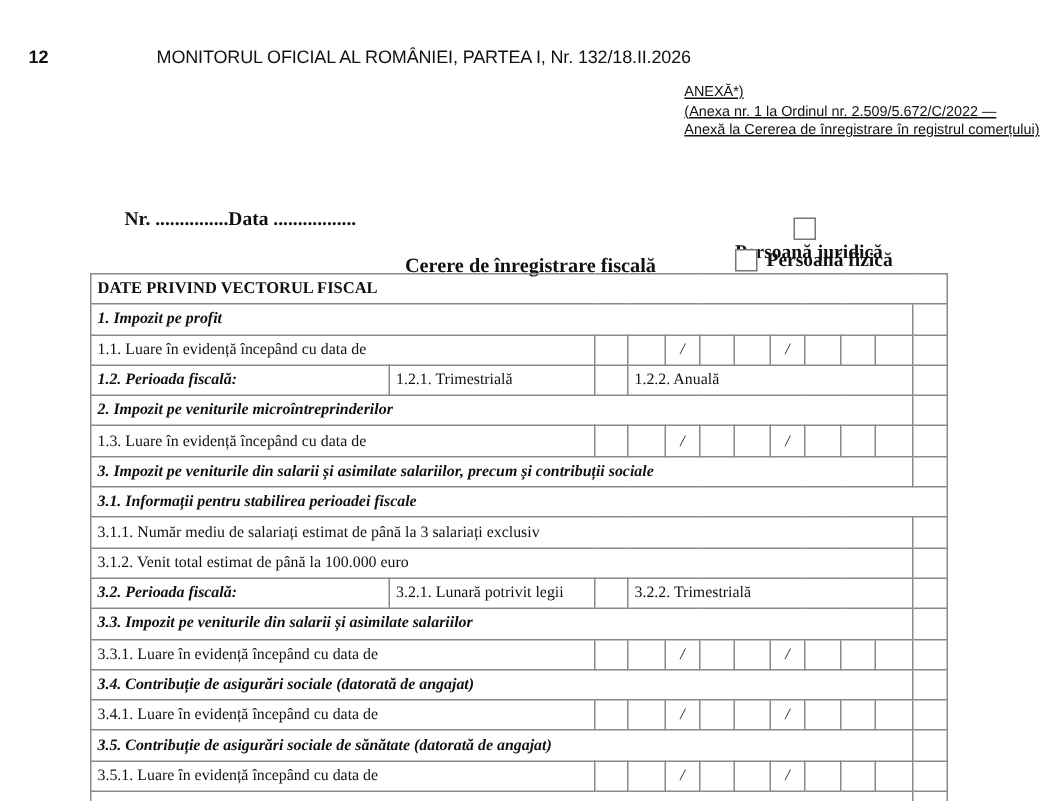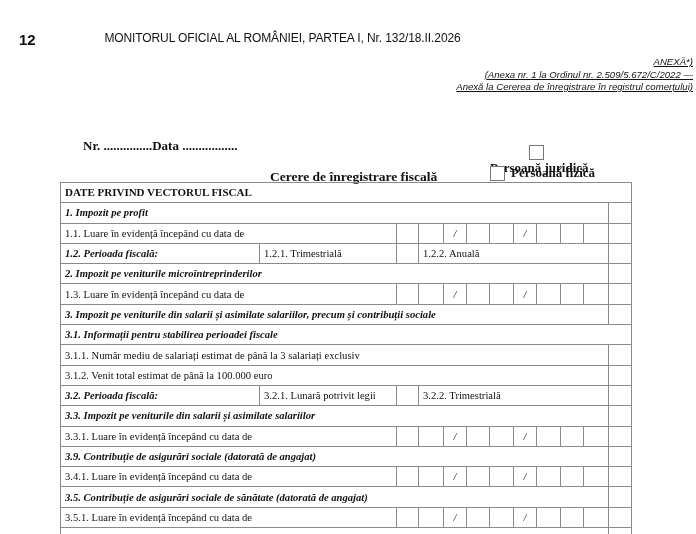--- a/index.html
+++ b/index.html
@@ -1,21 +1,21 @@
 <!DOCTYPE html>
 <html><head>
 <meta charset="utf-8">
 <style>
   html, body { margin: 0; padding: 0; background: #ffffff; }
   body { width: 696px; height: 534px; position: relative; overflow: hidden; color: #111; }
   .sans { font-family: "Liberation Sans", sans-serif; }
   .serif { font-family: "Liberation Serif", serif; }
-  #page-num { position: absolute; left: 19px; top: 31px; font-size: 15px; font-weight: bold; }
+  #page-num { position: absolute; left: 19px; top: 31px; font-size: 12px; font-weight: bold; }
   #running-head { position: absolute; left: 0; width: 555px; top: 31px; text-align: center; font-size: 12px; letter-spacing: -0.1px; padding-left: 10px; box-sizing: border-box; }
-  #annex { position: absolute; right: 3px; top: 56px; text-align: right; font-size: 9.6px; font-style: italic; line-height: 12.5px; }
+  #annex { position: absolute; right: 3px; top: 56px; text-align: left; font-size: 9.6px; line-height: 12.5px; }
   #annex div { text-decoration: underline; }
   #form-title { position: absolute; left: 270px; top: 123px; font-size: 13.5px; font-weight: bold; margin-top: 46px; }
   #nr-data { position: absolute; left: 83px; top: 138px; font-size: 13px; font-weight: bold; }
   #nr-data span + span { }
   .person { position: absolute; left: 490px; font-size: 13px; font-weight: bold; display: flex; align-items: center; }
   .person .cb { width: 15px; height: 15px; border: 1px solid #777; margin-right: 6px; box-sizing: border-box; background: #fff; }
   #p-jur { top: 145px; flex-direction: column; }
   #p-fiz { top: 165px; }
   #vector { position: absolute; left: 60px; top: 182px; width: 571px; }
   table { border-collapse: collapse; table-layout: fixed; width: 571px; }
@@ -146,21 +146,21 @@
     <td class="dc">/</td>
     <td class="dc"></td>
     <td class="dc"></td>
     <td class="dc">/</td>
     <td class="dc"></td>
     <td class="dc"></td>
     <td class="dc"></td>
     <td></td>
   </tr>
   <tr class="thick-top">
-    <td colspan="11" class="bi">3.9. Contribuție de asigurări sociale (datorată de angajat)</td>
+    <td colspan="11" class="bi">3.4. Contribuție de asigurări sociale (datorată de angajat)</td>
     <td></td>
   </tr>
   <tr>
     <td colspan="2">3.4.1. Luare în evidență începând cu data de</td>
     <td class="dc"></td>
     <td class="dc"></td>
     <td class="dc">/</td>
     <td class="dc"></td>
     <td class="dc"></td>
     <td class="dc">/</td>

